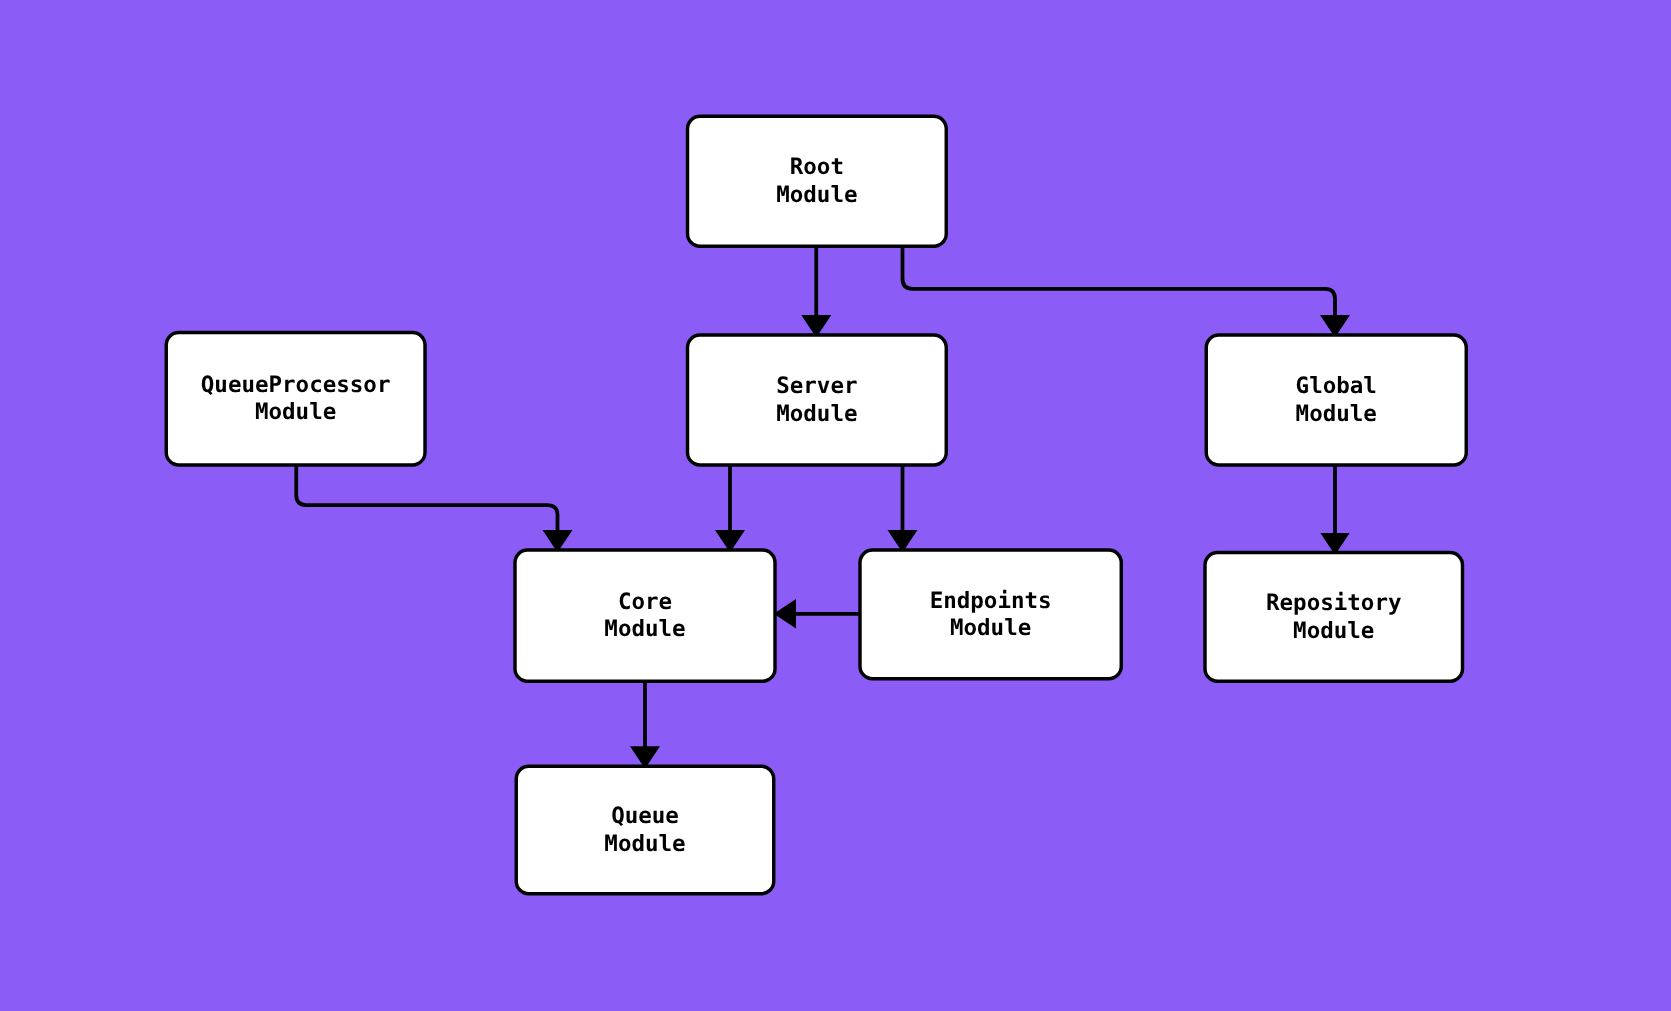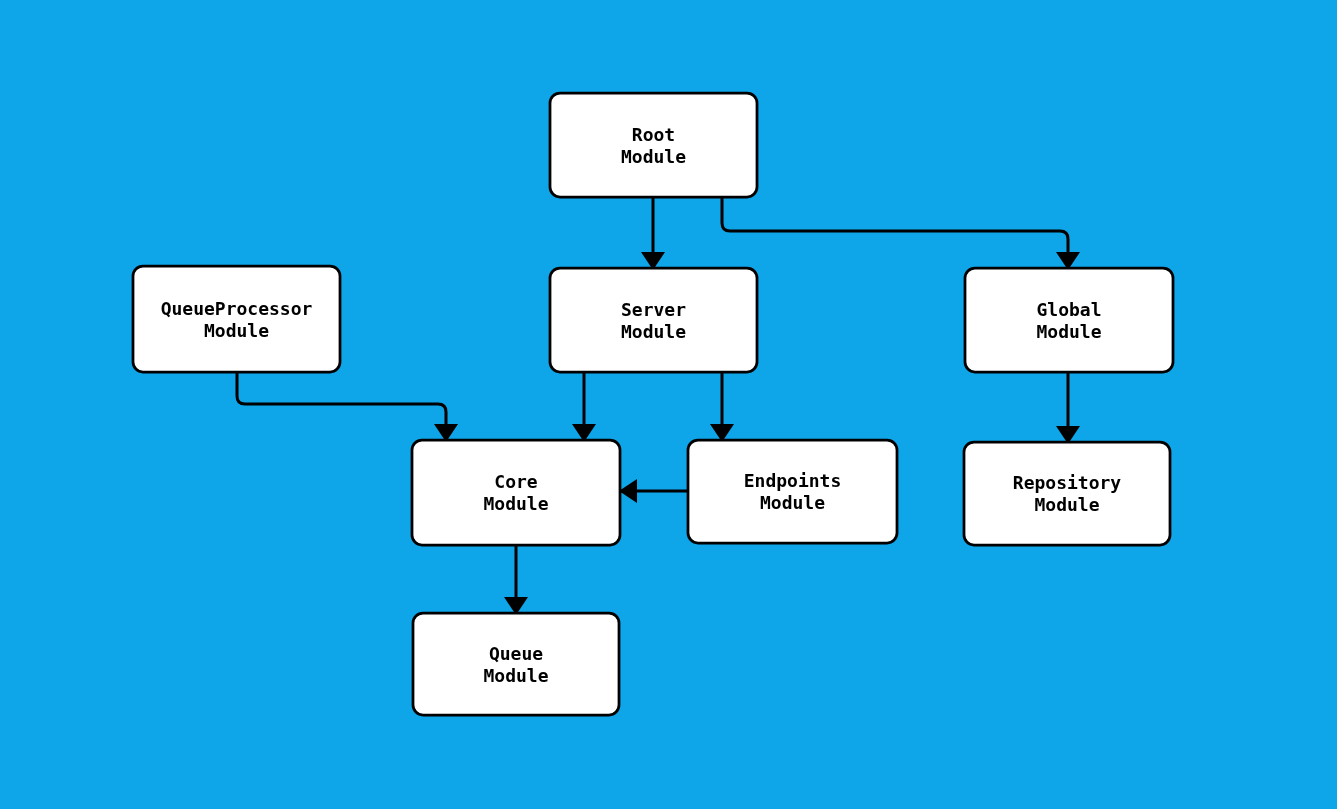--- a/index.html
+++ b/index.html
@@ -4,21 +4,21 @@
 <style>
   html, body {
     margin: 0;
     padding: 0;
     background: #ffffff;
   }
   .page {
     position: relative;
     width: 1337px;
     height: 809px;
-    background: #0ea5e9;
+    background: #8b5cf6;
     overflow: hidden;
   }
   svg.diagram {
     position: absolute;
     top: 0;
     left: 0;
     width: 1337px;
     height: 809px;
     display: block;
   }

